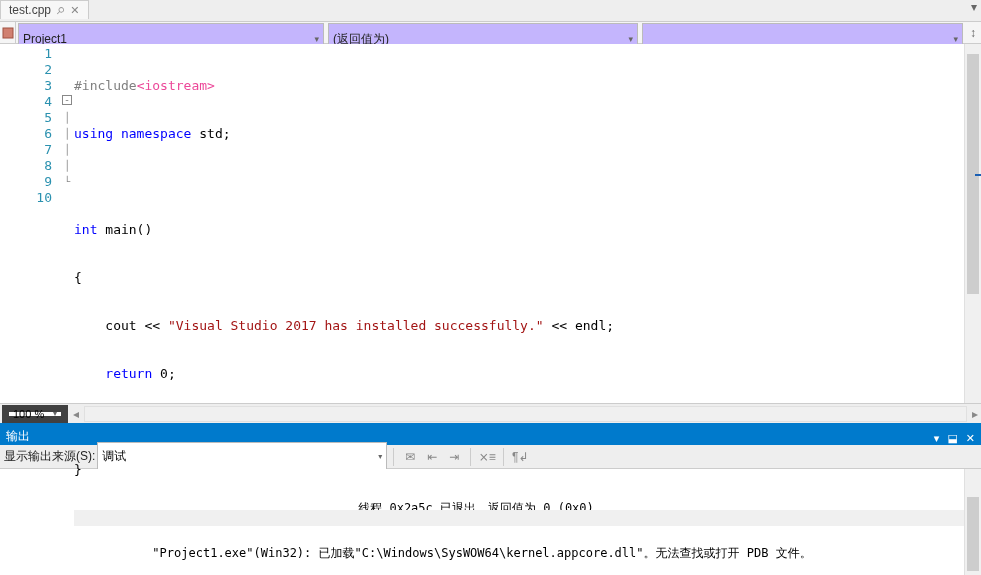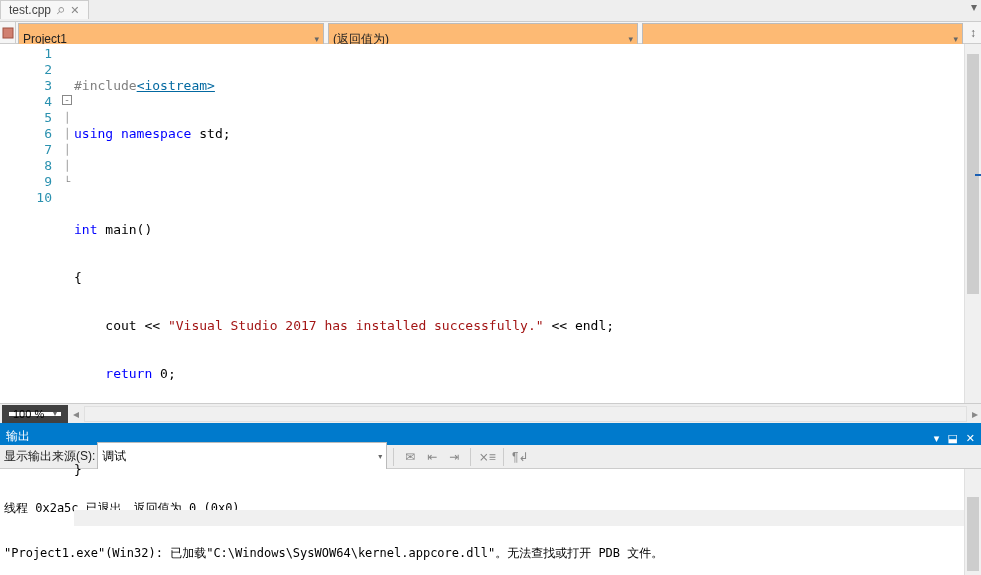--- a/index.html
+++ b/index.html
@@ -4,53 +4,53 @@
 <style>
 * { margin: 0; padding: 0; box-sizing: border-box; }
 body { font-family: "Microsoft YaHei", "Segoe UI", sans-serif; font-size: 12px; background: #eeeeee; width: 981px; height: 575px; overflow: hidden; display: flex; flex-direction: column; }
 .tab-bar { background: #eeeeee; height: 22px; display: flex; align-items: flex-start; border-bottom: 1px solid #cccccc; position: relative; }
 .tab { background: #f7f7f7; border: 1px solid #cccccc; border-bottom: none; padding: 2px 8px; display: flex; align-items: center; gap: 6px; color: #444; font-size: 12px; }
 .tab-pin { font-size: 10px; color: #999; transform: rotate(45deg); }
 .tab-close { color: #888; font-size: 11px; cursor: pointer; }
 .tab-dropdown { margin-left: auto; width: 14px; display: flex; align-items: center; justify-content: center; color: #666; }
 .nav-bar { background: #f5f5f5; height: 22px; display: flex; align-items: stretch; border-bottom: 1px solid #cccccc; }
 .nav-icon { width: 16px; display: flex; align-items: center; justify-content: center; border-right: 1px solid #ccc; }
-.nav-dropdown { border: 1px solid #bbb; background: #fdba74; height: 32px; margin: 1px 2px; display: flex; align-items: center; padding: 0 4px; font-size: 12px; color: #222; position: relative; }
+.nav-dropdown { border: 1px solid #bbb; background: #c4b5fd; height: 32px; margin: 1px 2px; display: flex; align-items: center; padding: 0 4px; font-size: 12px; color: #222; position: relative; }
 .nav-dropdown .arrow { margin-left: auto; color: #666; font-size: 9px; }
 .nav-end-icon { width: 16px; display: flex; align-items: center; justify-content: center; color: #666; }
 .editor-area { flex: 1; background: #fff; display: flex; position: relative; min-height: 0; }
 .gutter { width: 60px; background: #fff; border-right: 0; text-align: right; padding-right: 8px; color: #2b91af; font-family: Consolas, monospace; font-size: 13px; line-height: 16px; padding-top: 2px; }
 .gutter div { height: 16px; }
 .fold-col { width: 14px; background: #fff; padding-top: 2px; }
 .fold-col div { height: 16px; line-height: 16px; text-align: center; font-family: Consolas, monospace; font-size: 10px; color: #888; }
 .code { flex: 1; font-family: Consolas, monospace; font-size: 13px; line-height: 16px; padding-top: 2px; white-space: pre; color: #000; }
 .code div { height: 16px; }
 .kw { color: #0000ff; }
 .str { color: #a31515; }
 .inc { color: #808080; }
-.incf { color: #0369a1; text-decoration: underline; }
+.incf { color: #ec4899; }
 .hl-line { background: #f0f0f0; }
 .vscroll { width: 17px; background: #f0f0f0; border-left: 1px solid #e0e0e0; position: relative; }
 .vscroll-thumb { position: absolute; top: 10px; left: 2px; right: 2px; height: 240px; background: #cdcdcd; }
 .vscroll-mark { position: absolute; right: 0; width: 6px; height: 2px; background: #1a5fb4; top: 130px; }
 .zoom-bar { height: 20px; background: #eeeeee; border-top: 1px solid #ccc; display: flex; align-items: center; }
 .zoom-select { border: 7px solid #404040; background: #fff; height: 18px; width: 66px; margin: 1px 2px; display: flex; align-items: center; padding: 0 4px; font-size: 11px; }
 .zoom-select .arrow { margin-left: auto; font-size: 8px; color: #666; }
 .hscroll-track { flex: 1; height: 16px; background: #f0f0f0; margin: 2px; position: relative; border: 1px solid #e0e0e0; }
 .output-header { height: 22px; background: #007acc; color: #fff; display: flex; align-items: flex-end; padding: 0 6px; font-size: 12px; }
 .output-header-icons { margin-left: auto; display: flex; gap: 8px; align-items: center; }
 .output-header-icons span { cursor: pointer; font-size: 11px; }
 .output-toolbar { height: 24px; background: #eeeeee; border-bottom: 1px solid #ccc; display: flex; align-items: center; padding: 8px 4px; gap: 2px; }
 .output-toolbar-label { font-size: 12px; color: #222; }
 .output-select { border: 1px solid #bbb; background: #fff; height: 29px; width: 290px; display: flex; align-items: center; padding: 0 4px; font-size: 12px; }
 .output-select .arrow { margin-left: auto; font-size: 8px; color: #666; }
 .tb-sep { width: 1px; height: 18px; background: #ccc; margin: 0 4px; }
 .tb-btn { width: 20px; height: 20px; display: flex; align-items: center; justify-content: center; color: #888; font-size: 12px; }
 .output-body { flex: 1; background: #fff; font-family: SimSun, Consolas, monospace; font-size: 12px; line-height: 15px; color: #000; padding: 2px 4px; overflow: hidden; white-space: pre; }
-.output-body div { height: 15px; }
+.output-body div { height: 15px; text-align: center; }
 .output-with-scroll { display: flex; background: #fff; }
 .output-vscroll { width: 17px; background: #f0f0f0; border-left: 1px solid #e0e0e0; position: relative; }
 .output-vscroll-thumb { position: absolute; top: 28px; left: 2px; right: 2px; bottom: 4px; background: #cdcdcd; }
 .icon-box { width: 10px; height: 10px; border: 1px solid #888; display: inline-block; position: relative; }
 .icon-box::before { content: "-"; position: absolute; top: -4px; left: 1px; font-size: 10px; color: #888; }
 </style>
 </head>
 <body>
 
 <div class="tab-bar">

